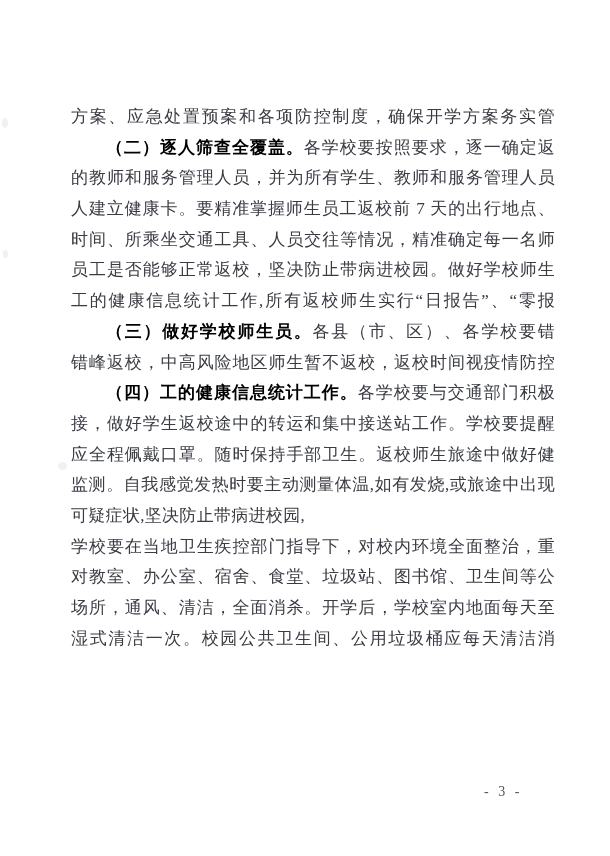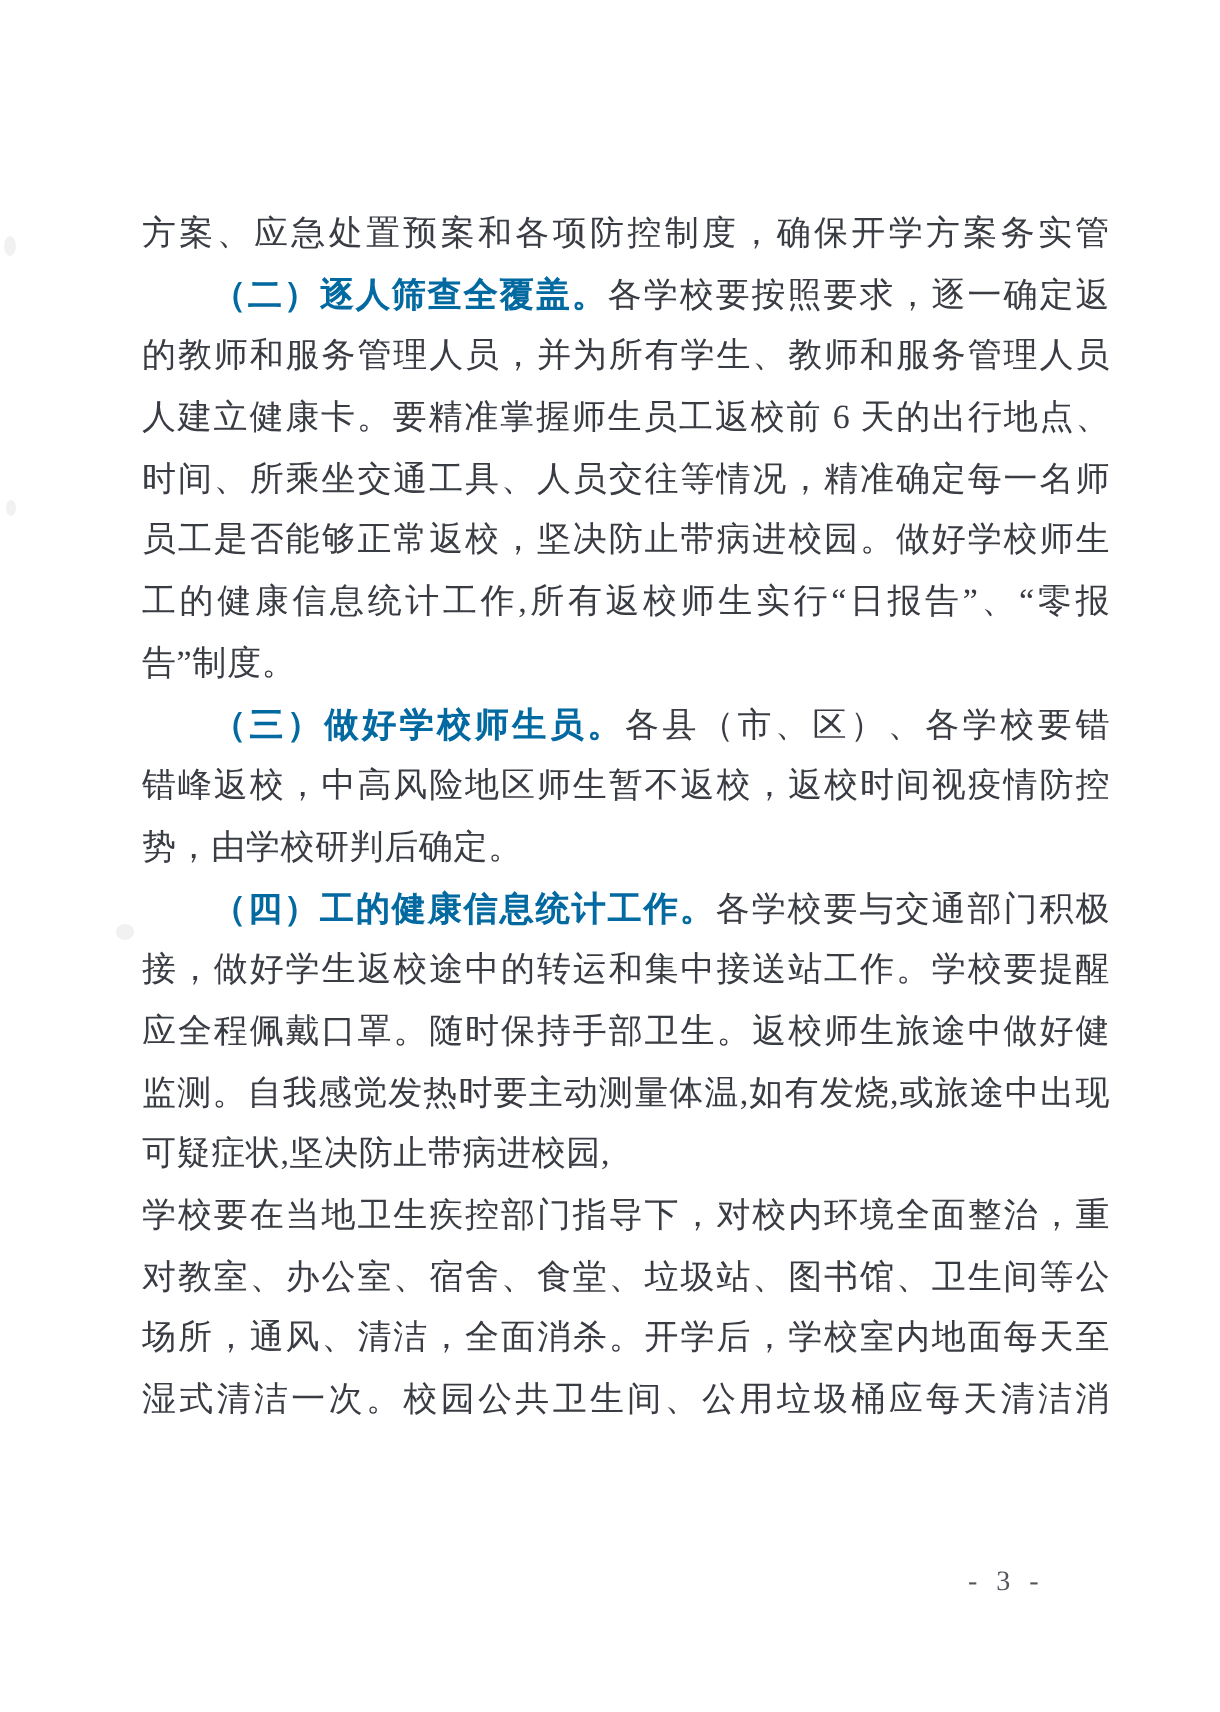--- a/index.html
+++ b/index.html
@@ -34,21 +34,21 @@
   }
   .line.full {
     text-align-last: justify;
     -moz-text-align-last: justify;
   }
   .line.indent {
     text-indent: 35px;
   }
   .seg.bold {
     font-weight: 700;
-    color: #0369a1;
+    color: #000000;
     font-family: Liberation Serif, serif;
   }
   .footer {
     position: absolute;
     top: 784px;
     left: 484px;
     font-size: 14px;
     letter-spacing: 3px;
     color: #55565c;
   }
@@ -60,28 +60,26 @@
   }
 </style>
 </head>
 <body>
 
 <div class="page">
   <div class="text-block">
       <div class="line full"><span class="seg">方案、应急处置预案和各项防控制度，确保开学方案务实管 用。</span></div>
       <div class="line indent full"><span class="seg bold">（二）逐人筛查全覆盖。</span><span class="seg">各学校要按照要求，逐一确定返校</span></div>
       <div class="line full"><span class="seg">的教师和服务管理人员，并为所有学生、教师和服务管理人员逐</span></div>
-      <div class="line full"><span class="seg">人建立健康卡。要精准掌握师生员工返校前 6 天的出行地点、</span></div>
+      <div class="line full"><span class="seg">人建立健康卡。要精准掌握师生员工返校前 7 天的出行地点、</span></div>
       <div class="line full"><span class="seg">时间、所乘坐交通工具、人员交往等情况，精准确定每一名师生</span></div>
       <div class="line full"><span class="seg">员工是否能够正常返校，坚决防止带病进校园。做好学校师生员</span></div>
       <div class="line full"><span class="seg">工的健康信息统计工作,所有返校师生实行“日报告”、“零报</span></div>
-      <div class="line"><span class="seg">告”制度。</span></div>
       <div class="line indent full"><span class="seg bold">（三）做好学校师生员。</span><span class="seg">各县（市、区）、各学校要错时、</span></div>
       <div class="line full"><span class="seg">错峰返校，中高风险地区师生暂不返校，返校时间视疫情防控形</span></div>
-      <div class="line"><span class="seg">势，由学校研判后确定。</span></div>
       <div class="line indent full"><span class="seg bold">（四）工的健康信息统计工作。</span><span class="seg">各学校要与交通部门积极对</span></div>
       <div class="line full"><span class="seg">接，做好学生返校途中的转运和集中接送站工作。学校要提醒督</span></div>
       <div class="line full"><span class="seg">应全程佩戴口罩。随时保持手部卫生。返校师生旅途中做好健康</span></div>
       <div class="line full"><span class="seg">监测。自我感觉发热时要主动测量体温,如有发烧,或旅途中出现</span></div>
       <div class="line"><span class="seg">可疑症状,坚决防止带病进校园,</span></div>
       <div class="line full"><span class="seg">学校要在当地卫生疾控部门指导下，对校内环境全面整治，重点</span></div>
       <div class="line full"><span class="seg">对教室、办公室、宿舍、食堂、垃圾站、图书馆、卫生间等公共</span></div>
       <div class="line full"><span class="seg">场所，通风、清洁，全面消杀。开学后，学校室内地面每天至少</span></div>
       <div class="line full"><span class="seg">湿式清洁一次。校园公共卫生间、公用垃圾桶应每天清洁消毒，</span></div>
     </div>

